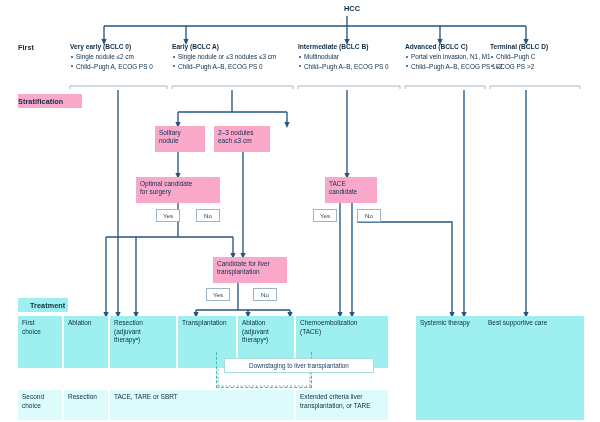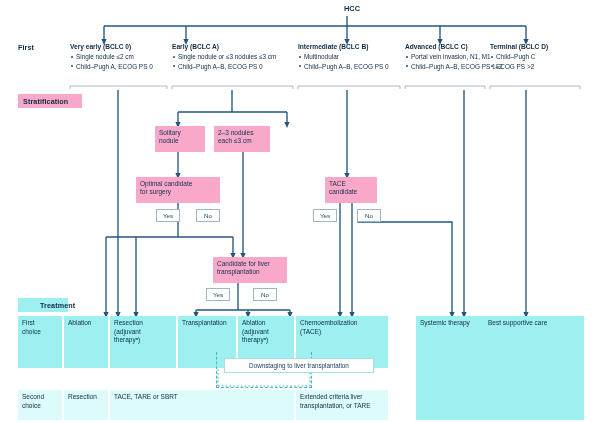--- a/index.html
+++ b/index.html
@@ -12,22 +12,22 @@
   svg.lines{position:absolute;left:0;top:0;width:600px;height:422px;pointer-events:none;}
 
   .abs{position:absolute;box-sizing:border-box;}
 
   
   .rowlabel{
     font-size:7.2px;font-weight:bold;letter-spacing:.1px;
     display:flex;align-items:center;
   }
   .lbl-plain{color:#0d2b45;}
-  .lbl-pink{background:#f9a8c9;color:#0d2b45;padding-left:5px;}
-  .lbl-cyan{background:#9df0ef;color:#0d2b45;padding-left:22px;}
+  .lbl-pink{background:#f9a8c9;color:#0d2b45;}
+  .lbl-cyan{background:#9df0ef;color:#0d2b45;padding-left:12px;}
 
   
   .stage-head{font-size:6.6px;font-weight:bold;line-height:9px;}
   .stage-bullets{font-size:6.4px;line-height:9.6px;margin-top:1px;}
   .stage-bullets div{position:relative;padding-left:6px;white-space:nowrap;}
   .stage-bullets div:before{
     content:"";position:absolute;left:1px;top:3.6px;
     width:2px;height:2px;border-radius:50%;background:#1c4e80;
   }
 

